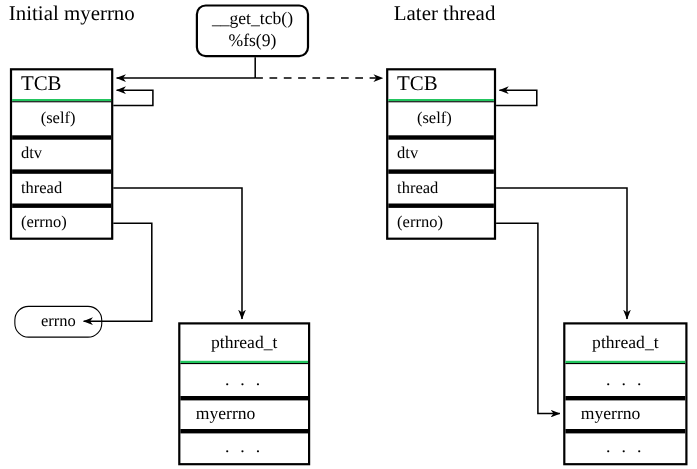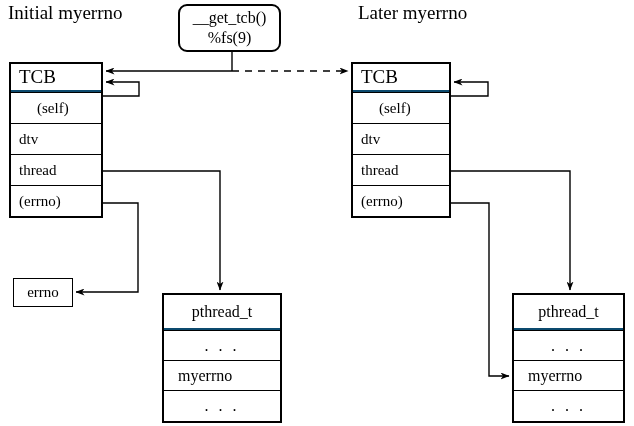--- a/index.html
+++ b/index.html
@@ -25,28 +25,28 @@
   }
   
   .struct {
     position: absolute;
     border: 2px solid #000;
     box-sizing: border-box;
     background: #fff;
   }
   .struct .hdr {
     box-sizing: border-box;
-    border-bottom: 2px solid #0c4a6e;
+    border-bottom: 2px solid #22c55e;
     display: flex;
     align-items: center;
     font-size: 19px;
   }
   .struct .row {
     box-sizing: border-box;
-    border-top: 1px solid #000000;
+    border-top: 4px solid #000000;
     display: flex;
     align-items: center;
     font-size: 15px;
   }
   .struct .row.first { border-top: 1px solid #000; padding-left: 26px; }
   .tcb .hdr { padding-left: 8px; height: 28px; }
   .tcb .row { padding-left: 8px; height: 31px; }
   .pth .hdr {
     justify-content: center;
     height: 35px;
@@ -95,21 +95,21 @@
     pointer-events: none;
   }
 </style>
 </head>
 <body>
 
 <div id="diagram">
 
   <div class="title" style="left:8px; top:2px;">Initial myerrno</div>
 
-  <div class="title" style="left:358px; top:2px;">Later myerrno</div>
+  <div class="title" style="left:358px; top:2px;">Later thread</div>
 
   <div class="callout" style="left:178px; top:4px; width:103px; height:48px;">
     <div class="l1">__get_tcb()</div>
     <div class="l2">%fs(9)</div>
   </div>
 
   <div class="struct tcb" style="left:9px; top:62px; width:94px; height:156px;">
     <div class="hdr">TCB</div>
     <div class="row first">(self)</div>
     <div class="row">dtv</div>
@@ -118,21 +118,21 @@
   </div>
 
   <div class="struct tcb" style="left:351px; top:62px; width:100px; height:156px;">
     <div class="hdr">TCB</div>
     <div class="row first">(self)</div>
     <div class="row">dtv</div>
     <div class="row">thread</div>
     <div class="row">(errno)</div>
   </div>
 
-  <div class="smallbox" style="left:13px; top:278px; width:60px; height:29px;">
+  <div class="smallbox" style="left:13px; top:278px; width:80px; height:29px;border-radius:13px;">
     <span>errno</span>
   </div>
 
   <div class="struct pth" style="left:162px; top:293px; width:120px; height:130px;">
     <div class="hdr">pthread_t</div>
     <div class="row first dots">. . .</div>
     <div class="row">myerrno</div>
     <div class="row dots">. . .</div>
   </div>
 

